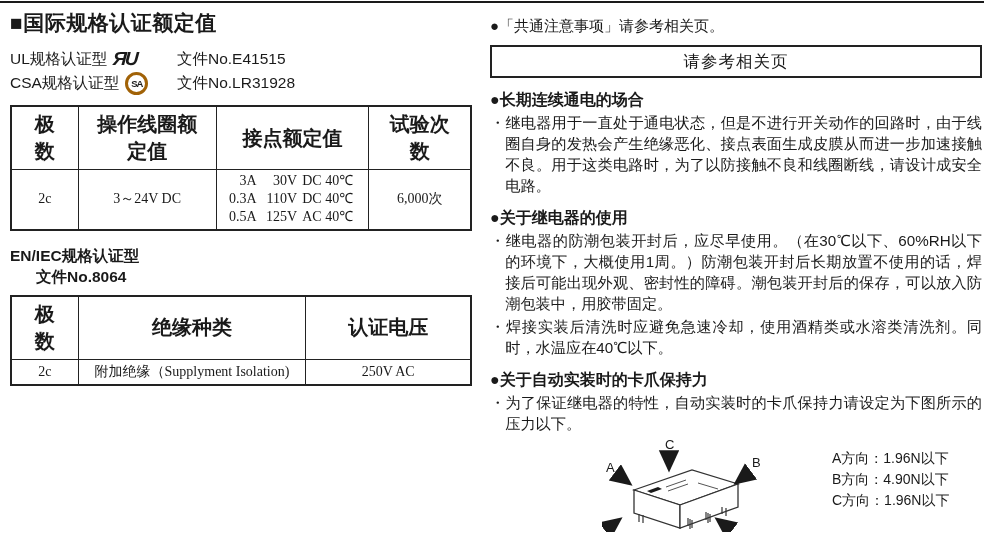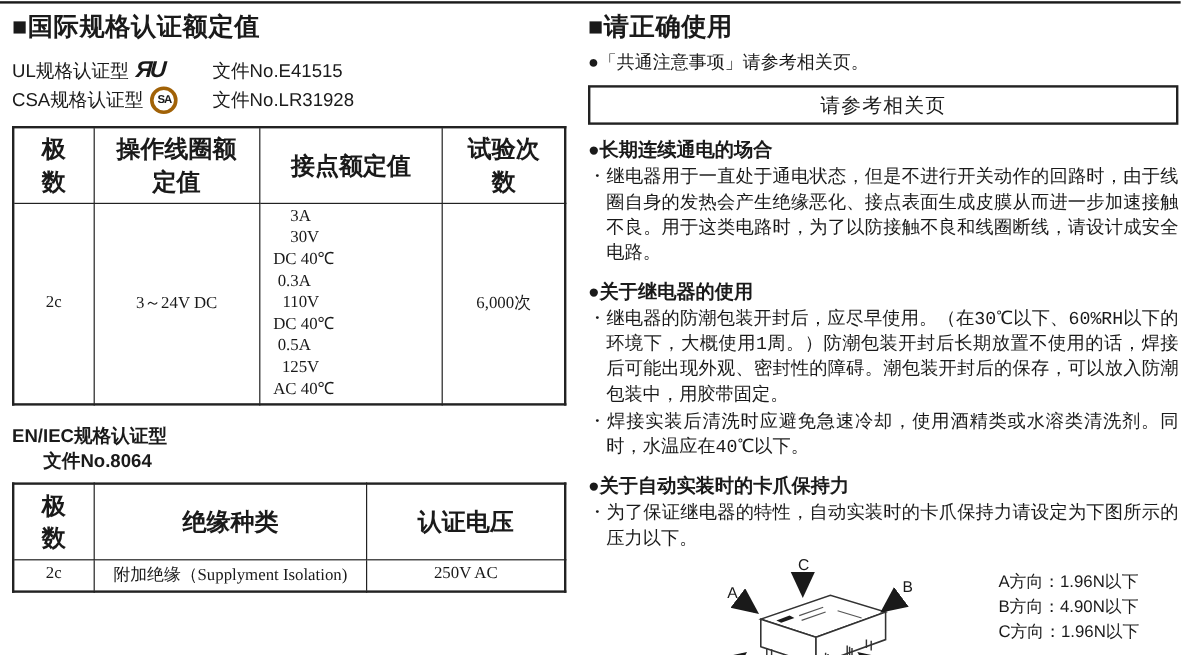--- a/index.html
+++ b/index.html
@@ -27,38 +27,38 @@
 
   
   table { border-collapse: collapse; width: 100%; table-layout: fixed; border: 2px solid #222; }
   th, td { border: 1px solid #222; text-align: center; vertical-align: middle; }
   th { font-size: 20px; font-weight: 600; font-family: "Liberation Sans", sans-serif; padding: 4px 15px; margin-top: 44px; }
   td { font-size: 14px; font-family: "Liberation Serif", serif; padding: 3px 2px; }
   .table1 { margin-top: 10px; }
   .table1 th { height: 27px; }
   .table1 td { height: 60px; }
   .contact-cell { padding: 2px 6px; }
-  .contact-line { display: flex; justify-content: center; line-height: 18px; flex-direction: column; }
+  .contact-line { display: flex; justify-content: center; line-height: 18px; }
   .contact-line .amp  { width: 2.6em; text-align: right; }
   .contact-line .volt { width: 3.1em; text-align: right; }
   .contact-line .tail { width: 4.6em; text-align: left; margin-left: 5px; }
 
   .eniec-line { margin-top: 15px; font-size: 15.5px; font-weight: bold; display: flex; flex-direction: column; }
   .eniec-doc { margin-left: 26px; }
   .table2 { margin-top: 7px; }
   .table2 th { height: 26px; }
   .table2 td { height: 26px; }
 
   
   .note-line { margin-top: 7px; font-size: 15px; }
   .usage-box { margin-top: 9px; border: 2px solid #222; height: 33px; display: flex;
                align-items: center; justify-content: center; font-size: 16.5px; font-weight: 500;
                letter-spacing: 1px; }
   .r-heading { margin-top: 11px; font-size: 16px; font-weight: bold; line-height: 21px; }
-  .r-para { font-family: Liberation Mono, monospace; font-size: 15.2px; line-height: 21px;
+  .r-para { font-family: Liberation Sans, sans-serif; font-size: 15.2px; line-height: 21px;
             text-align: justify; padding-left: 1em; text-indent: -1em; margin-top: 2px; }
 
   
   .diagram { display: flex; align-items: flex-start; margin-top: 4px; padding-left: 112px; }
   .relay-svg { width: 218px; height: 94px; flex: 0 0 auto; }
   .forces { margin-left: 12px; margin-top: 10px; font-size: 14px; line-height: 21px; white-space: nowrap; }
   .svg-label { font-family: "Liberation Sans", sans-serif; font-size: 13px; fill: #1a1a1a; }
 </style>
 </head>
 <body>
@@ -142,21 +142,20 @@
       <td>2c</td>
       <td>附加绝缘（Supplyment Isolation)</td>
       <td>250V AC</td>
     </tr>
   </tbody>
     </table>
 </div>
 
 <div class="col col-right">
 
-  <div class="sec-title">■请正确使用</div>
   <div class="note-line">●「共通注意事项」请参考相关页。</div>
   <div class="usage-box">请参考相关页</div>
 
   <div class="r-heading">●长期连续通电的场合</div>
   <p class="r-para">・继电器用于一直处于通电状态，但是不进行开关动作的回路时，由于线圈自身的发热会产生绝缘恶化、接点表面生成皮膜从而进一步加速接触不良。用于这类电路时，为了以防接触不良和线圈断线，请设计成安全电路。</p>
 
   <div class="r-heading">●关于继电器的使用</div>
   <p class="r-para">・继电器的防潮包装开封后，应尽早使用。（在30℃以下、60%RH以下的环境下，大概使用1周。）防潮包装开封后长期放置不使用的话，焊接后可能出现外观、密封性的障碍。潮包装开封后的保存，可以放入防潮包装中，用胶带固定。</p>
   <p class="r-para">・焊接实装后清洗时应避免急速冷却，使用酒精类或水溶类清洗剂。同时，水温应在40℃以下。</p>
 

